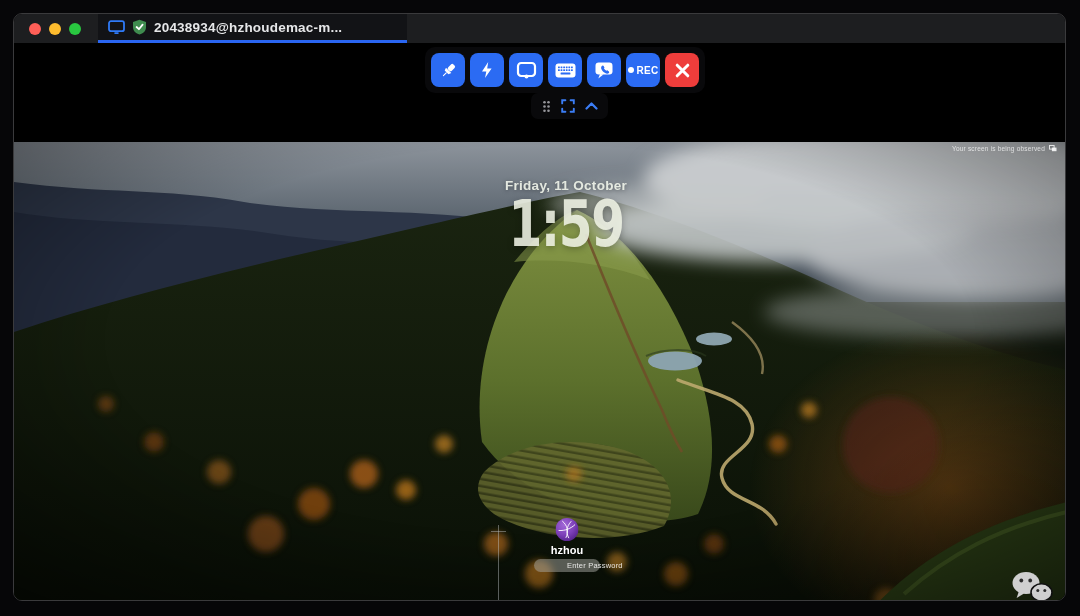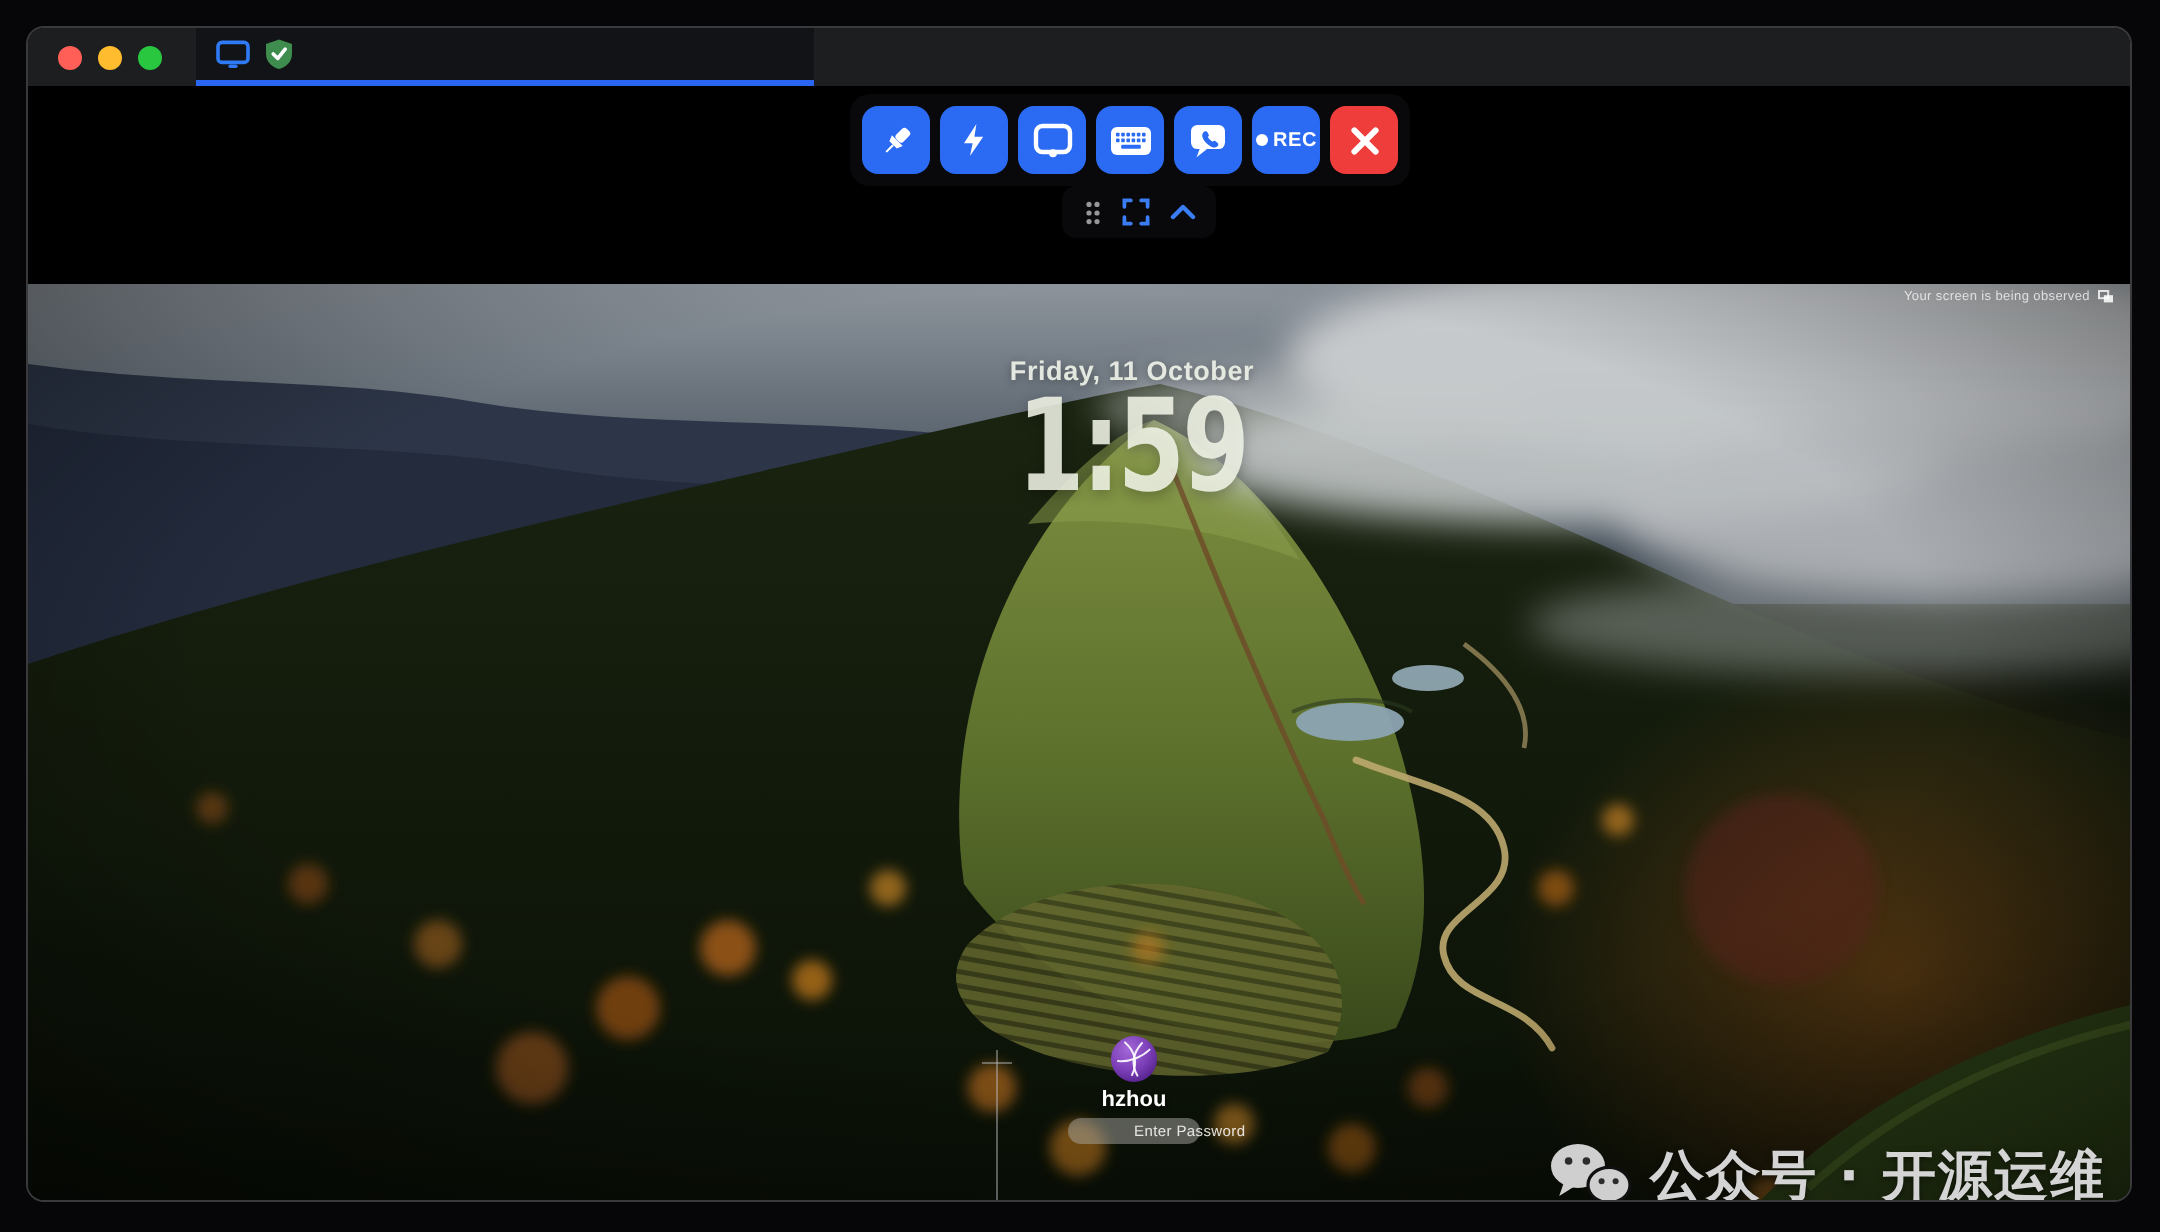--- a/index.html
+++ b/index.html
@@ -77,20 +77,21 @@
           <rect x="1" y="1.2" width="15" height="10" rx="2" fill="none" stroke="#2f7af7" stroke-width="1.8"></rect>
           <rect x="6.2" y="12.2" width="4.6" height="1.8" rx="0.9" fill="#2f7af7"></rect>
         </svg>
       </span>
       <span style="display:flex">
         <svg width="15" height="16" viewBox="0 0 15 16">
           <path d="M7.5 0.8 L14 3 V8 C14 12 11 14.6 7.5 15.5 C4 14.6 1 12 1 8 V3 Z" fill="#3f8c4f"></path>
           <polyline points="4.6,8 6.9,10.2 10.6,5.6" fill="none" stroke="#fff" stroke-width="1.8" stroke-linecap="round" stroke-linejoin="round"></polyline>
         </svg>
       </span>
+      <span class="tab-title">20438934@hzhoudemac-m...</span>
     </div>
   </div>
 
   <div class="viewport">
 
     <div class="toolbar">
       <button class="tbtn">
         <span style="display:flex">
           <svg width="19" height="19" viewBox="0 0 18 18">
             <g transform="rotate(45 9 9)" fill="#fff">
@@ -331,18 +332,17 @@
             <ellipse cx="15" cy="13" rx="13.5" ry="11" fill="#cfcfcf"></ellipse>
             <path d="M8 21 L5.6 28 L13 23.4 Z" fill="#cfcfcf"></path>
             <circle cx="10.3" cy="10.5" r="1.9" fill="#2b2b2b"></circle>
             <circle cx="19.2" cy="10.5" r="1.9" fill="#2b2b2b"></circle>
             <ellipse cx="30.5" cy="22.5" rx="10.5" ry="8.8" fill="#cfcfcf" stroke="#101010" stroke-width="1.6"></ellipse>
             <path d="M35.5 30 L37.5 35.4 L31.2 32.4 Z" fill="#cfcfcf"></path>
             <circle cx="26.8" cy="20.6" r="1.5" fill="#2b2b2b"></circle>
             <circle cx="33.8" cy="20.6" r="1.5" fill="#2b2b2b"></circle>
           </svg>
         </span>
-        <span class="wm-text">公众号 · 开源运维</span>
       </div>
 
     </div>
   </div>
 </div>
 
 </body></html>

